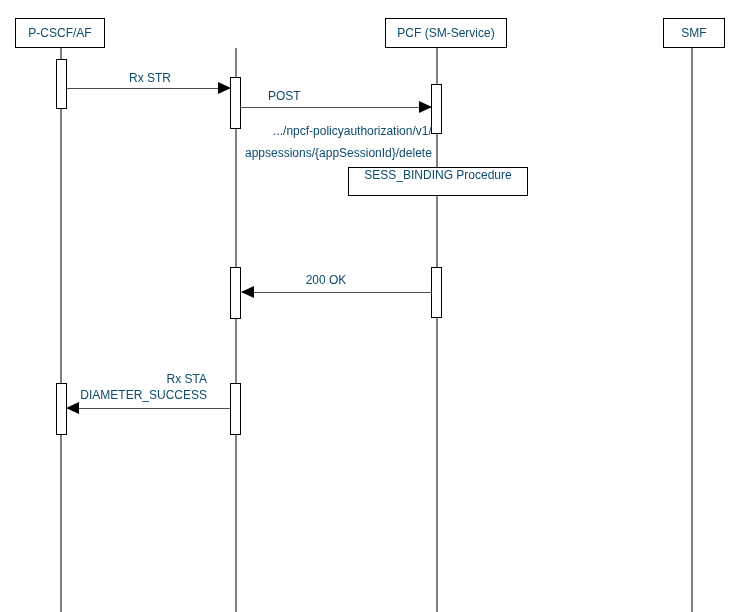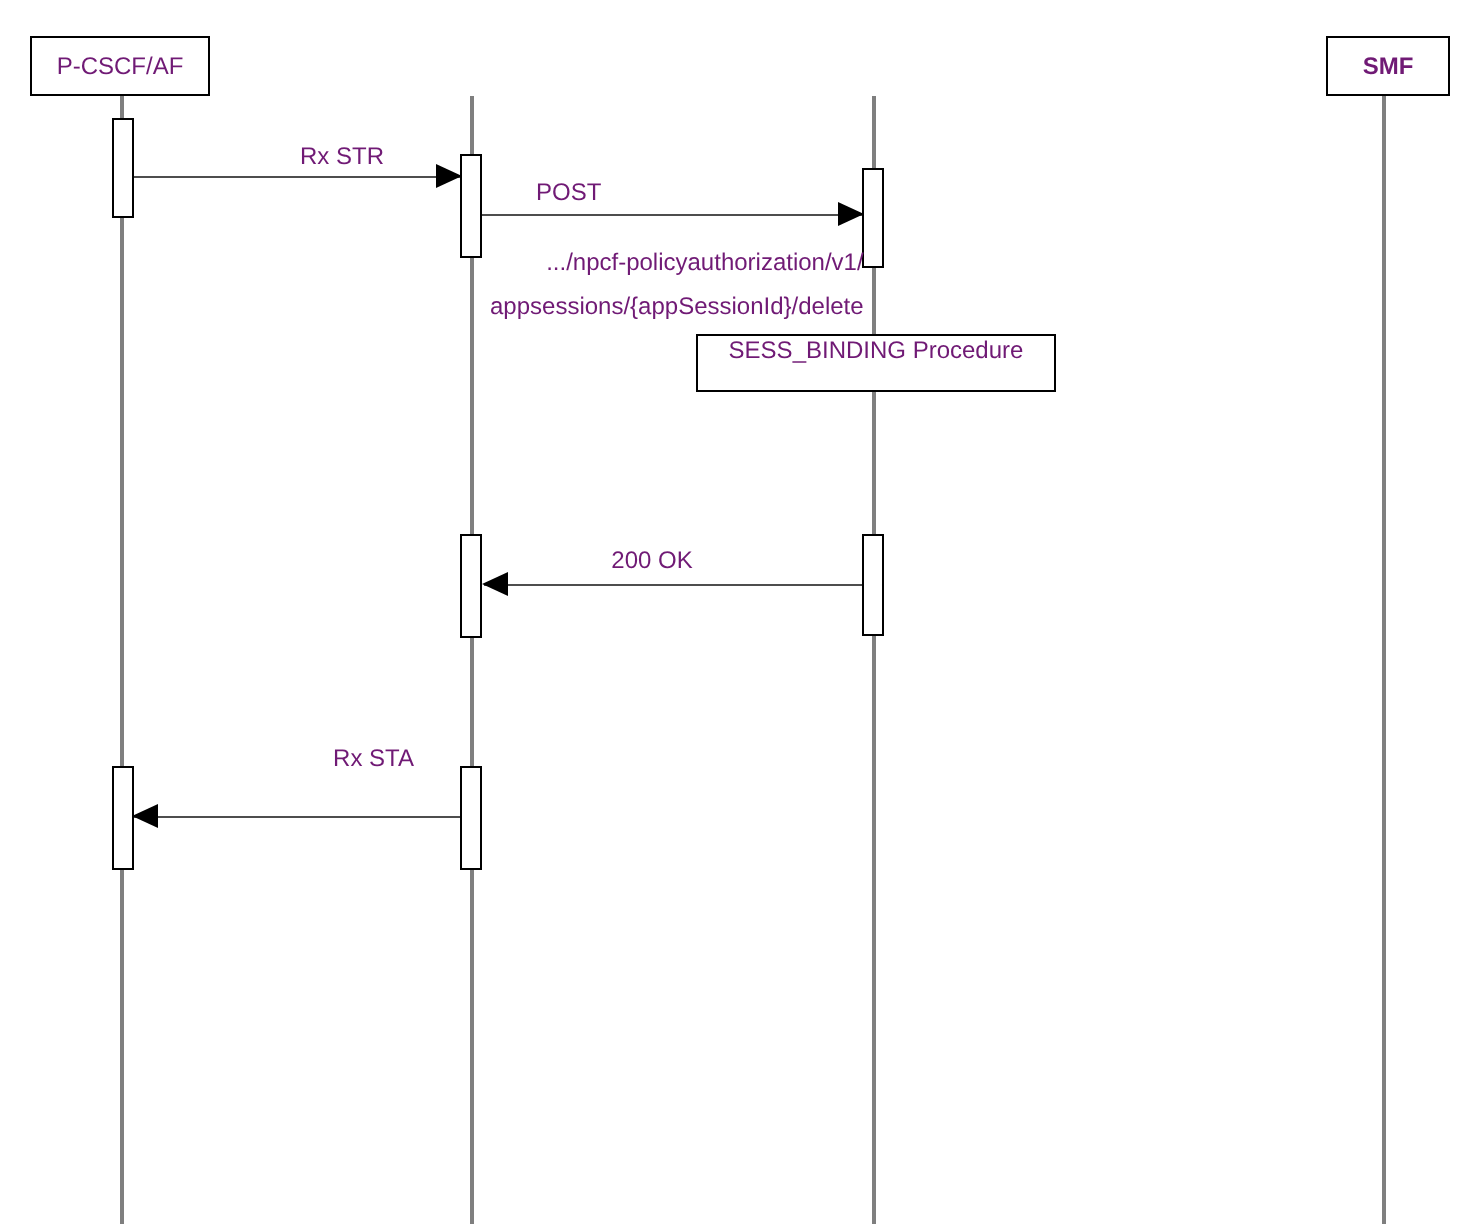--- a/index.html
+++ b/index.html
@@ -1,29 +1,29 @@
 <!DOCTYPE html>
 <html><head>
 <meta charset="utf-8">
 <style>
   html,body{margin:0;padding:0;background:#ffffff;}
   .canvas{
     position:relative;width:742px;height:612px;background:#ffffff;overflow:hidden;
-    font-family:"Liberation Sans",sans-serif;color:#701a75;
+    font-family:"Liberation Sans",sans-serif;color:#0c4a6e;
   }
   
   .pbox{
     position:absolute;top:18px;height:28px;border:1px solid #000;background:#fff;
     display:flex;align-items:center;justify-content:center;
     font-size:12px;white-space:nowrap;box-sizing:content-box;
   }
   .pbox-1{left:15px;width:88px;}
   .pbox-2{left:120px;width:245px;}
   .pbox-3{left:385px;width:120px;}
-  .pbox-4{left:663px;width:60px;font-weight:bold;}
+  .pbox-4{left:663px;width:60px;}
   
   .lifeline{position:absolute;top:48px;height:564px;width:2px;background:#7f7f7f;}
   .ll-1{left:60px;}
   .ll-2{left:235px;}
   .ll-3{left:436px;}
   .ll-4{left:691px;}
   
   .act{position:absolute;width:9px;border:1px solid #000;background:#fff;box-sizing:content-box;}
   .act-1{left:56px;top:59px;height:48px;}
   .act-2{left:230px;top:77px;height:50px;}
@@ -36,21 +36,21 @@
   .msg-line{position:absolute;height:0;border-top:1.5px solid #4d4d4d;}
   .arrowhead{position:absolute;width:0;height:0;top:-7px;}
   .arrowhead.right{right:-1px;border-top:6px solid transparent;border-bottom:6px solid transparent;border-left:13px solid #000;}
   .arrowhead.left{left:-1px;border-top:6px solid transparent;border-bottom:6px solid transparent;border-right:13px solid #000;}
   .m1-line{left:67px;top:88px;width:163px;}
   .m2-line{left:241px;top:107px;width:190px;}
   .m3-line{left:242px;top:292px;width:189px;}
   .m4-line{left:67px;top:408px;width:163px;}
   
   .mlabel{position:absolute;font-size:12px;white-space:nowrap;line-height:15px;}
-  .m1-label{left:108px;top:71px;width:84px;text-align:right;}
+  .m1-label{left:108px;top:71px;width:84px;text-align:center;}
   .m2-label{left:268px;top:89px;}
   .m2-sub{left:245px;top:120px;line-height:22px;font-size:12px;text-align:right;}
   .m3-label{left:281px;top:273px;width:90px;text-align:center;}
   .m4-label{left:55px;top:371px;width:152px;text-align:right;line-height:16px;}
   
   .procbox{
     position:absolute;left:348px;top:167px;width:178px;height:27px;
     border:1px solid #000;background:#fff;display:flex;align-items:flex-start;justify-content:center;
     font-size:12px;white-space:nowrap;
   }
@@ -60,20 +60,23 @@
 
 <div class="canvas">
 
   <div class="lifeline ll-1"></div>
   <div class="lifeline ll-2"></div>
   <div class="lifeline ll-3"></div>
   <div class="lifeline ll-4"></div>
 
   <div class="pbox pbox-1">
     <span>P-CSCF/AF</span>
+  </div>
+  <div class="pbox pbox-3">
+    <span>PCF (SM-Service)</span>
   </div>
   <div class="pbox pbox-4">
     <span>SMF</span>
   </div>
 
   <div class="act act-1"></div>
   <div class="act act-2"></div>
   <div class="act act-3"></div>
   <div class="act act-4"></div>
   <div class="act act-5"></div>
@@ -101,15 +104,16 @@
   <div class="msg-line m3-line">
     <span class="arrowhead left"></span>
   </div>
   <div class="mlabel m3-label">200 OK</div>
 
   <div class="msg-line m4-line">
     <span class="arrowhead left"></span>
   </div>
   <div class="mlabel m4-label">
     <div>Rx STA</div>
+    <div>DIAMETER_SUCCESS</div>
   </div>
 
 </div>
 
 </body></html>

